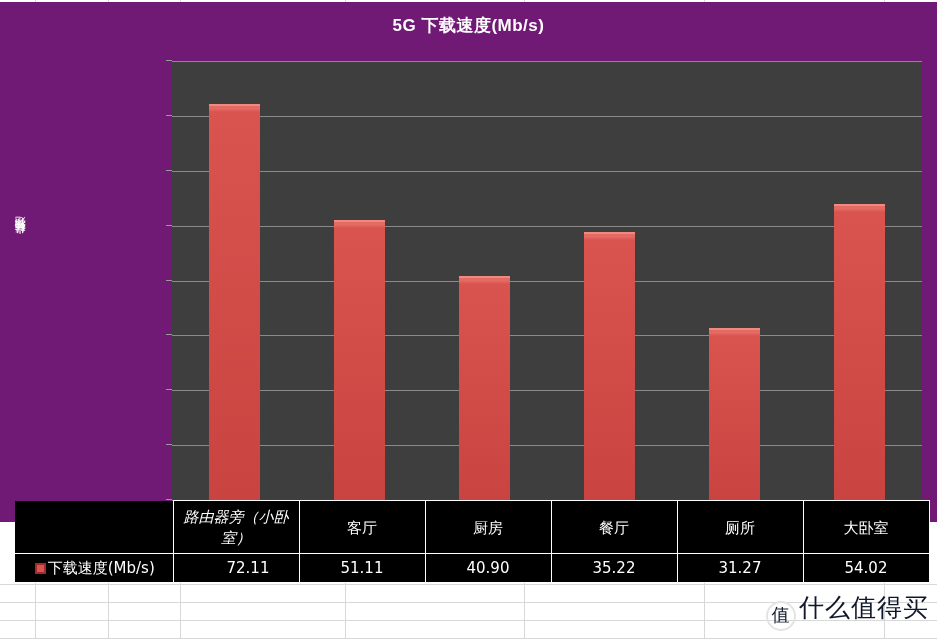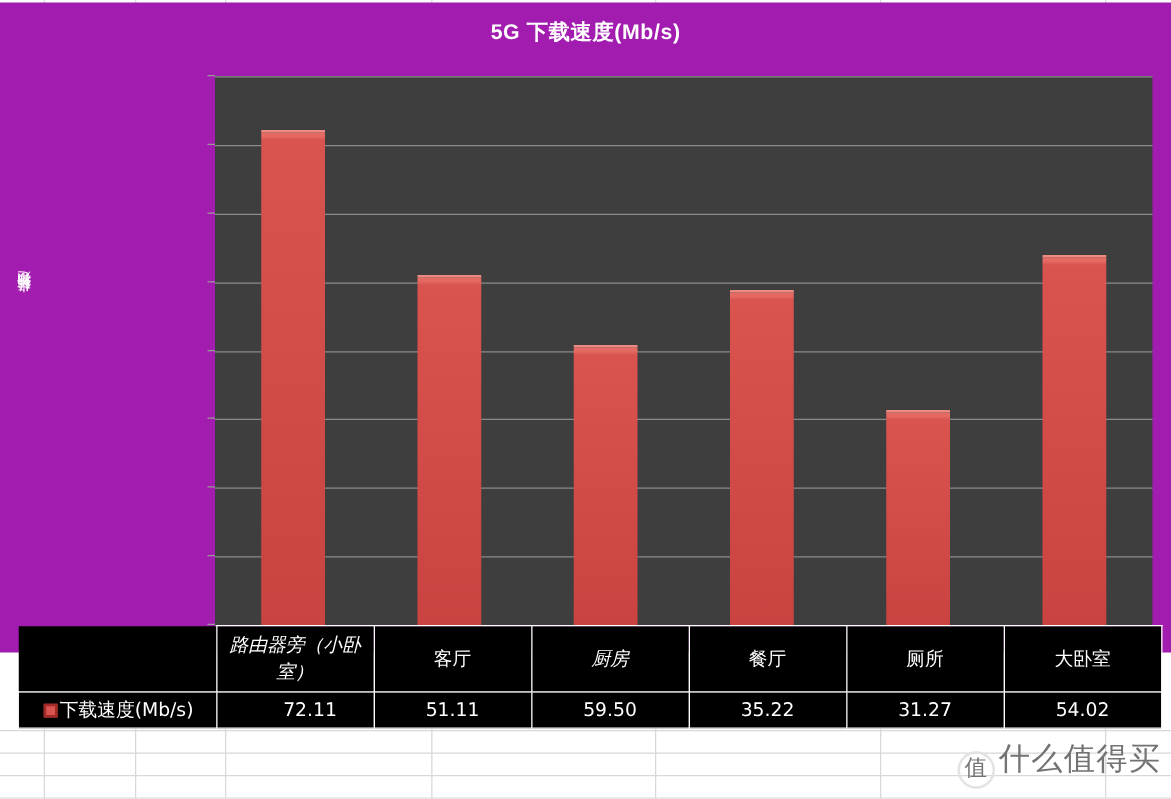--- a/index.html
+++ b/index.html
@@ -36,21 +36,21 @@
     width: 937px;
     background: #d8d8d8;
   }
 
   
   #watermark {
     position: absolute;
     right: 8px;
     bottom: 8px;
     font-size: 25px;
-    color: #737373;
+    color: #0f172a;
     letter-spacing: 1px;
     font-family: "DejaVu Sans", sans-serif;
     white-space: nowrap;
     line-height: 1;
     user-select: none;
   }
   #watermark .wm-circle {
     display: inline-block;
     width: 26px; height: 26px;
     border: 2px solid #e3e3e3;
@@ -62,21 +62,21 @@
     vertical-align: -5px;
   }
 
   
   #chart {
     position: absolute;
     left: 0;
     top: 2px;
     width: 937px;
     height: 520px;
-    background: #a21caf;
+    background: #701a75;
   }
 
   #chart-title {
     position: absolute;
     left: 0;
     top: 12px;
     width: 937px;
     text-align: center;
     color: #ffffff;
     font-size: 17px;
@@ -244,32 +244,32 @@
       <div class="bar" title="厕所: 31.27" style="height: 171.594px; left: 537px;"></div>
       <div class="bar" title="大卧室: 54.02" style="height: 296.435px; left: 662px;"></div>
     </div>
 
   <table id="data-table">
     <tbody>
         <tr class="cat-row">
       <td class="blank-cell" style="width: 158px;"></td>
     <td style="width: 125px; font-style: italic;">路由器旁（小卧室）</td>
           <td style="width: 125px;">客厅</td>
-          <td style="width: 125px; font-style: italic;">厨房</td>
+          <td style="width: 125px;">厨房</td>
           <td style="width: 125px;">餐厅</td>
           <td style="width: 125px; margin-left: 44px;">厕所</td>
           <td style="width: 125px;">大卧室</td>
         </tr>
     <tr class="val-row">
       <td class="legend-cell">
         <span class="legend-swatch"></span><span>下载速度(Mb/s)</span>
       </td>
     <td style="width: 125px; padding-left: 24px;">72.11</td>
           <td style="width: 125px;">51.11</td>
-          <td style="width: 125px;">59.50</td>
+          <td style="width: 125px;">40.90</td>
           <td style="width: 125px;">35.22</td>
           <td style="width: 125px;">31.27</td>
           <td style="width: 125px;">54.02</td>
         </tr>
   </tbody>
     </table>
 
 <div class="tickmark" style="top: 58px;"></div>
     <div class="tickmark" style="top: 112.875px;"></div>
     <div class="tickmark" style="top: 167.75px;"></div>

